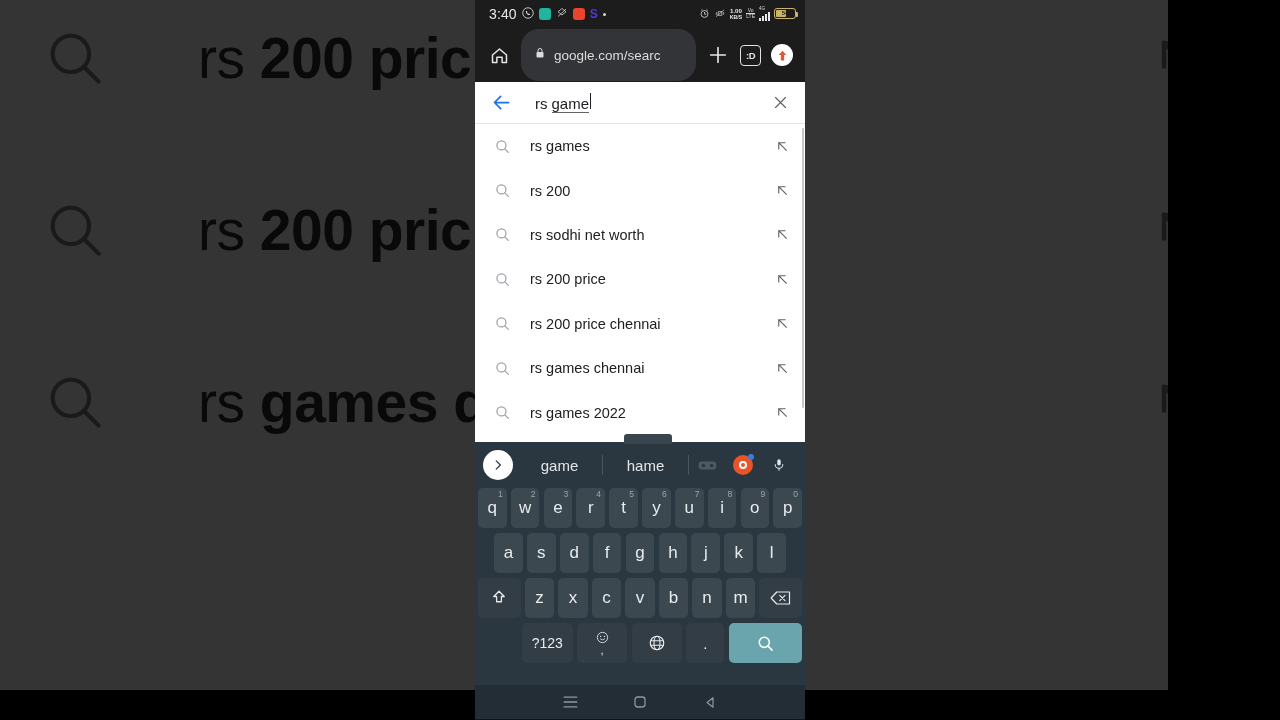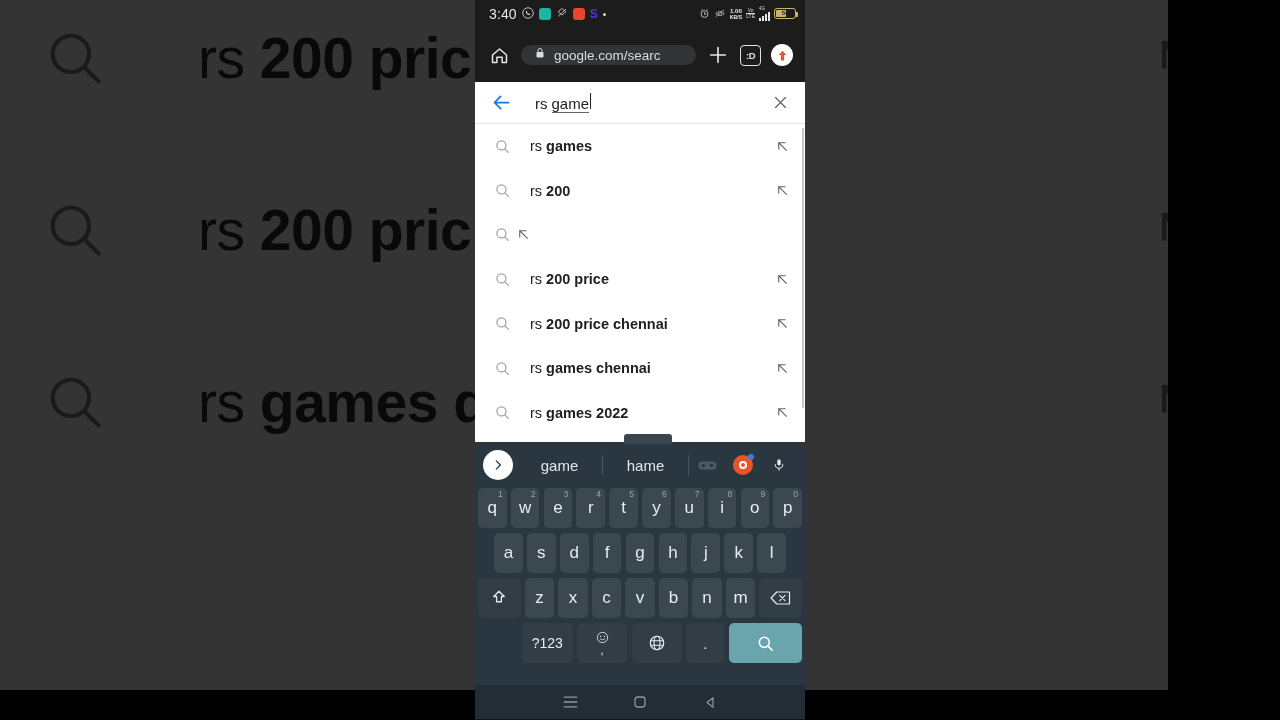--- a/index.html
+++ b/index.html
@@ -71,21 +71,21 @@
   #batt-num { position:absolute; left:0; right:0; text-align:center; font-size:6px;
     color:#1c1c1c; font-weight:bold; line-height:9px; }
 
   
   #toolbar {
     height:54px; background:#1c1c1c; display:flex; align-items:center;
     padding:0 12px; gap:10px;
   }
   #home-btn { width:24px; height:24px; flex:0 0 24px; display:flex; align-items:center; justify-content:center; }
   #omnibox {
-    flex:1; height:20px; background:#333437; border-radius:18px;
+    flex:1; height:52px; background:#333437; border-radius:18px;
     display:flex; align-items:center; padding:0 13px; gap:8px; overflow:hidden;
   }
   #omnibox-url { color:#dcdcdc; font-size:13.5px; white-space:nowrap; overflow:hidden; }
   #new-tab-btn { width:24px; height:24px; flex:0 0 24px; display:flex; align-items:center; justify-content:center; }
   #tab-count {
     width:21px; height:21px; flex:0 0 21px; border:1.8px solid #e2e2e2; border-radius:4px;
     display:flex; align-items:center; justify-content:center;
     color:#e2e2e2; font-size:9.5px; font-weight:bold; letter-spacing:-0.5px;
   }
   #profile-btn {
@@ -110,21 +110,21 @@
     vertical-align:-3px; margin-left:1px; }
   #clear-btn { width:22px; height:22px; flex:0 0 22px; display:flex; align-items:center; justify-content:center; }
 
   #sugg-list { position:relative; }
   .sugg {
     height:44.4px; display:flex; align-items:center; padding:0 13px 0 16px;
   }
   .sugg-ic { width:22px; flex:0 0 22px; display:flex; align-items:center; justify-content:center; }
   .sugg-txt { flex:1; margin-left:17px; font-size:14.5px; color:#202124; white-space:nowrap; }
   .sugg-txt .lite { font-weight:normal; }
-  .sugg-txt b { font-weight:bold;text-align:right; }
+  .sugg-txt b { font-weight:normal;text-align:right; }
   .sugg-arrow { width:20px; flex:0 0 20px; display:flex; align-items:center; justify-content:center; }
   #sheet-scroll {
     position:absolute; right:1px; top:46px; width:2.5px; height:280px;
     background:#c6c6c6; border-radius:2px;
   }
 
   
   #keyboard { background:#2b3740; height:277px; position:relative; padding-top:0; }
   #kb-peek {
     position:absolute; left:149px; top:-8px; width:48px; height:10px;
@@ -375,20 +375,21 @@
               </svg>
             </span>
         </div>
         <div class="sugg">
           <span class="sugg-ic">
               <svg width="17" height="17" viewBox="0 0 24 24">
                 <circle cx="10.5" cy="10.5" r="6.4" fill="none" stroke="#9aa0a6" stroke-width="1.7"></circle>
                 <line x1="15.3" y1="15.3" x2="20.3" y2="20.3" stroke="#9aa0a6" stroke-width="1.7" stroke-linecap="round"></line>
               </svg>
             </span>
+          <span class="sugg-txt"><span class="lite">rs </span><b>sodhi net worth</b></span>
           <span class="sugg-arrow">
               <svg width="15" height="15" viewBox="0 0 24 24">
                 <path d="M6 6h10M6 6v10M6 6l12 12" stroke="#5f6368" stroke-width="1.8" fill="none" stroke-linecap="square"></path>
               </svg>
             </span>
         </div>
         <div class="sugg">
           <span class="sugg-ic">
               <svg width="17" height="17" viewBox="0 0 24 24">
                 <circle cx="10.5" cy="10.5" r="6.4" fill="none" stroke="#9aa0a6" stroke-width="1.7"></circle>

